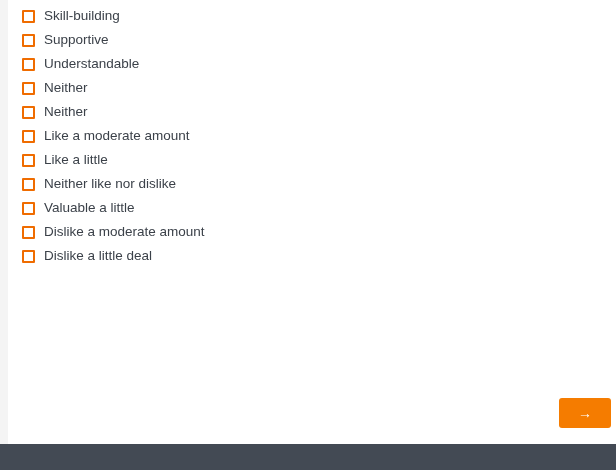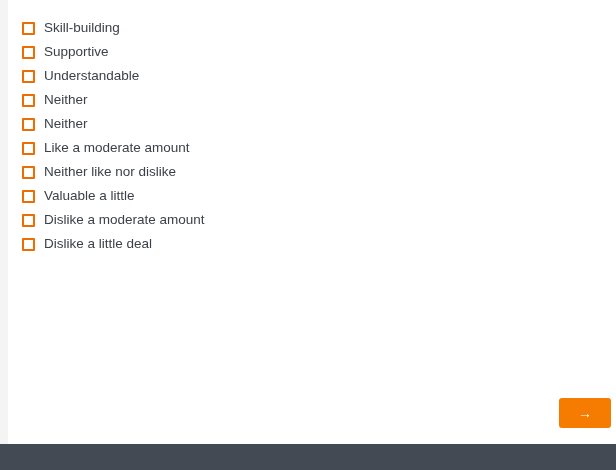--- a/index.html
+++ b/index.html
@@ -32,21 +32,21 @@
     position: absolute;
     left: 8px;
     top: 0;
     right: 0;
     height: 444px;
     background: #ffffff;
   }
   .options {
     position: absolute;
     left: 14px;
-    top: 16px;
+    top: 4px;
     text-align: center;
   }
   .option-row {
     display: flex;
     align-items: center;
     height: 24px;
   }
   .checkbox {
     width: 13px;
     height: 13px;
@@ -118,20 +118,24 @@
         <div class="option-row">
           <span class="checkbox"></span>
           <span class="option-label">Neither</span>
         </div>
         <div class="option-row">
           <span class="checkbox"></span>
           <span class="option-label">Like a moderate amount</span>
         </div>
         <div class="option-row">
           <span class="checkbox"></span>
+          <span class="option-label">Like a little</span>
+        </div>
+        <div class="option-row">
+          <span class="checkbox"></span>
           <span class="option-label">Neither like nor dislike</span>
         </div>
         <div class="option-row">
           <span class="checkbox"></span>
           <span class="option-label">Valuable a little</span>
         </div>
         <div class="option-row">
           <span class="checkbox"></span>
           <span class="option-label">Dislike a moderate amount</span>
         </div>

